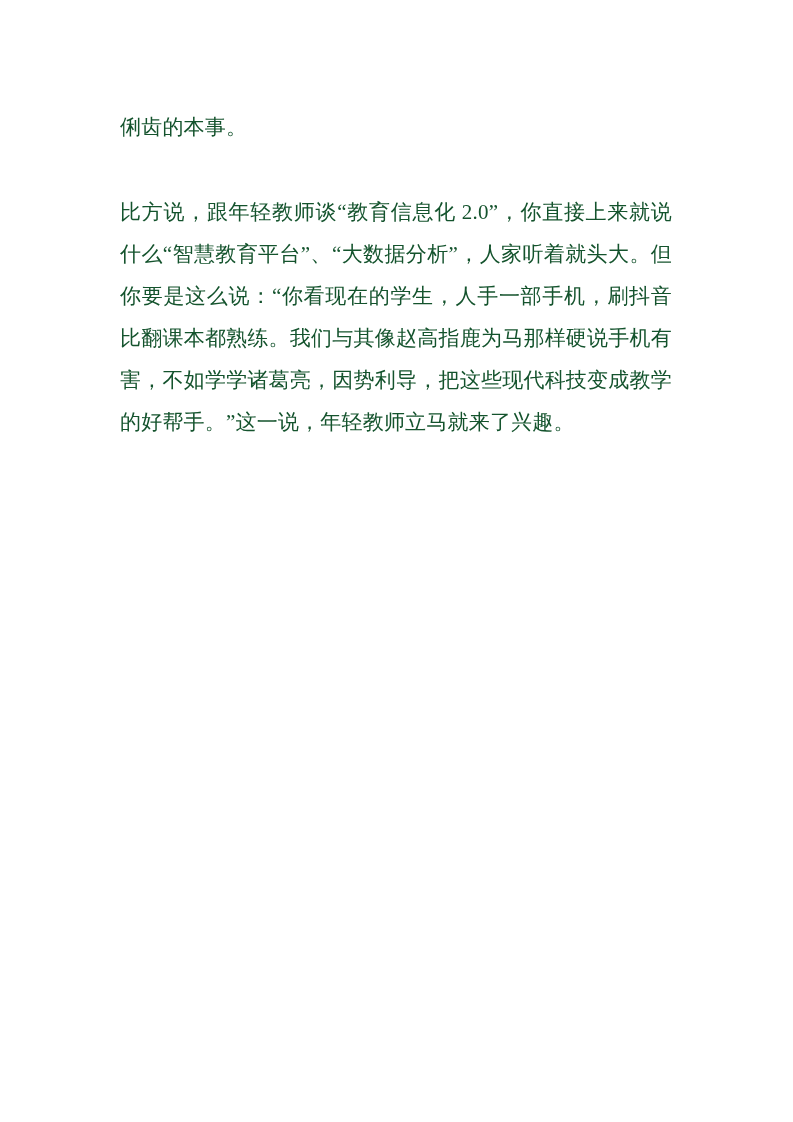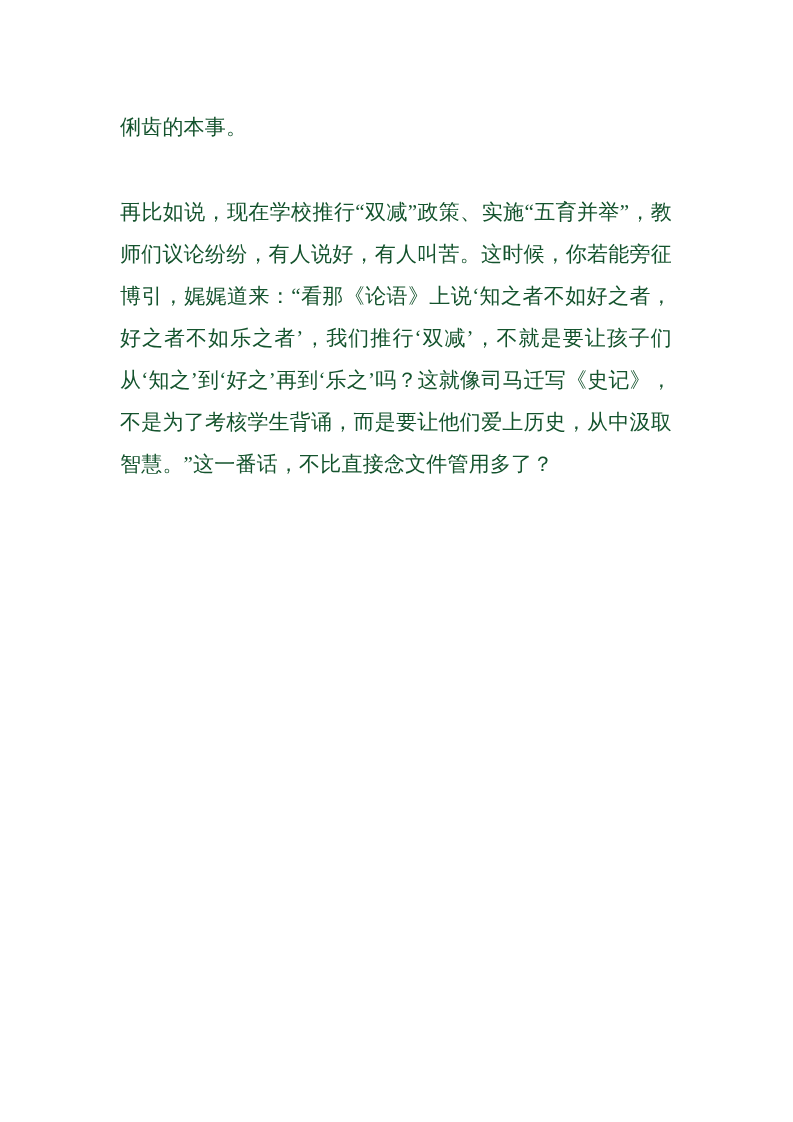--- a/index.html
+++ b/index.html
@@ -28,14 +28,14 @@
     text-justify: inter-character;
     letter-spacing: 0.2px;
     word-break: normal;
   }
 </style>
 </head>
 <body>
 
 <div class="page">
   <p class="para">俐齿的本事。</p>
-  <p class="para">再比如说，现在学校推行“双减”政策、实施“五育并举”，教师们议论纷纷，有人说好，有人叫苦。这时候，你若能旁征博引，娓娓道来：“看那《论语》上说‘知之者不如好之者，好之者不如乐之者’，我们推行‘双减’，不就是要让孩子们从‘知之’到‘好之’再到‘乐之’吗？这就像司马迁写《史记》，不是为了考核学生背诵，而是要让他们爱上历史，从中汲取智慧。”这一番话，不比直接念文件管用多了？</p>
+  <p class="para">比方说，跟年轻教师谈“教育信息化 2.0”，你直接上来就说什么“智慧教育平台”、“大数据分析”，人家听着就头大。但你要是这么说：“你看现在的学生，人手一部手机，刷抖音比翻课本都熟练。我们与其像赵高指鹿为马那样硬说手机有害，不如学学诸葛亮，因势利导，把这些现代科技变成教学的好帮手。”这一说，年轻教师立马就来了兴趣。</p>
 </div>
 
 </body></html>

